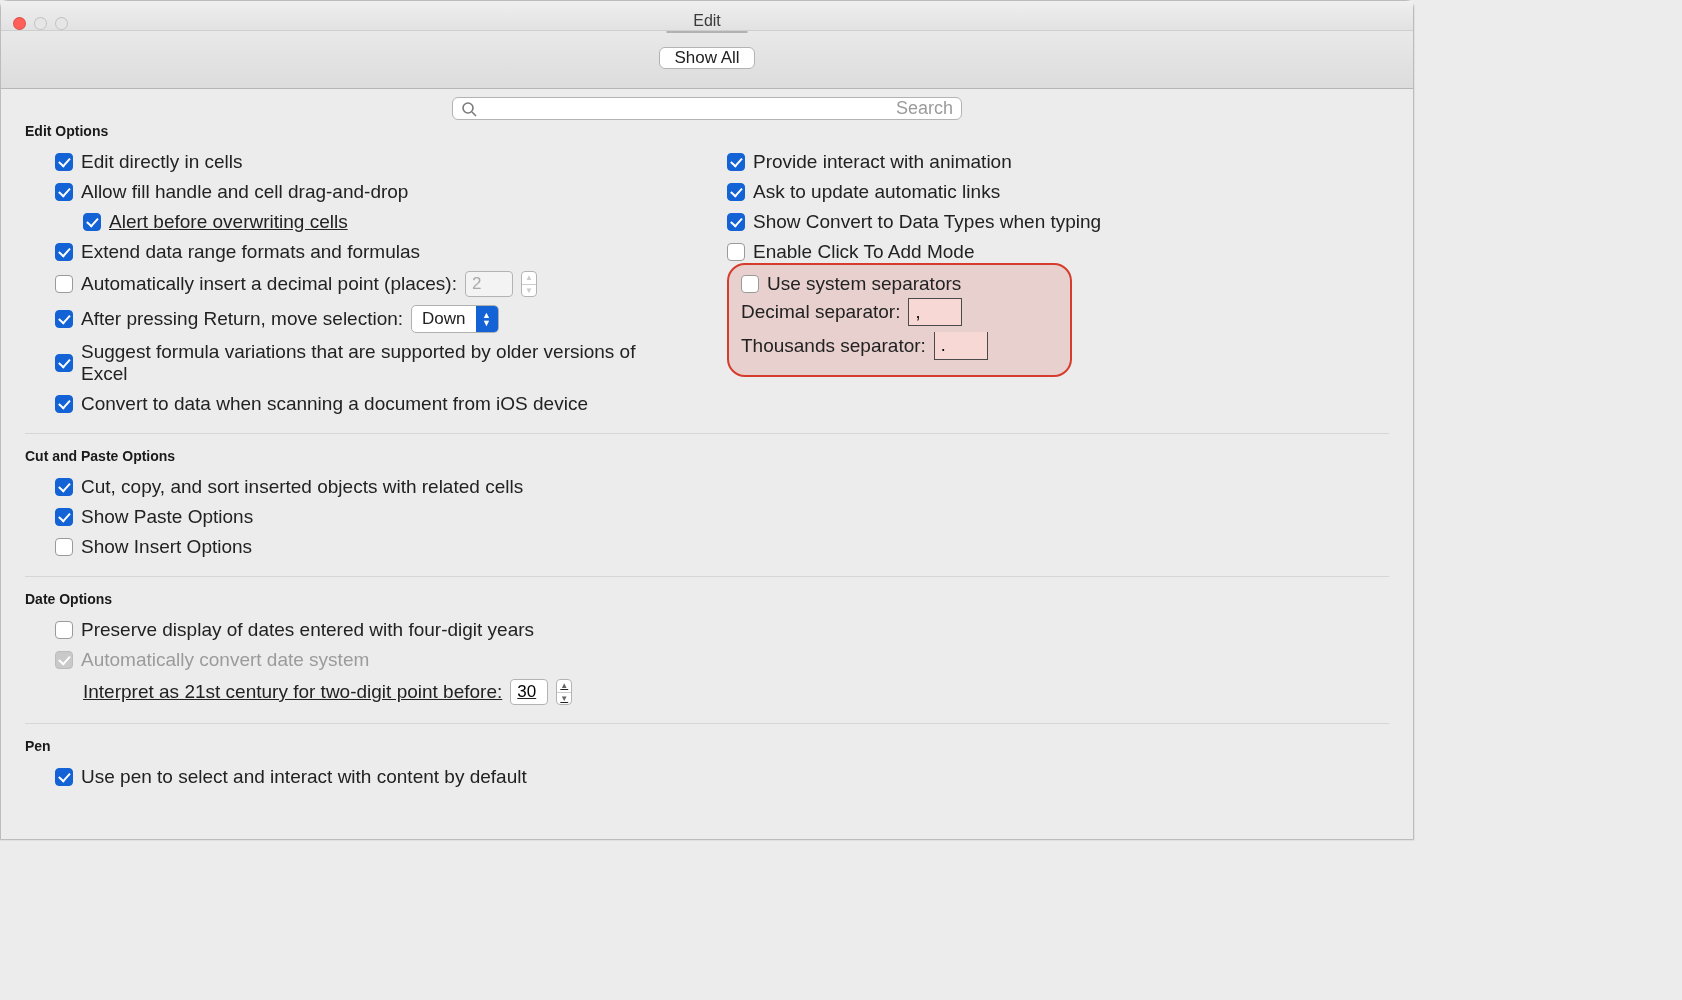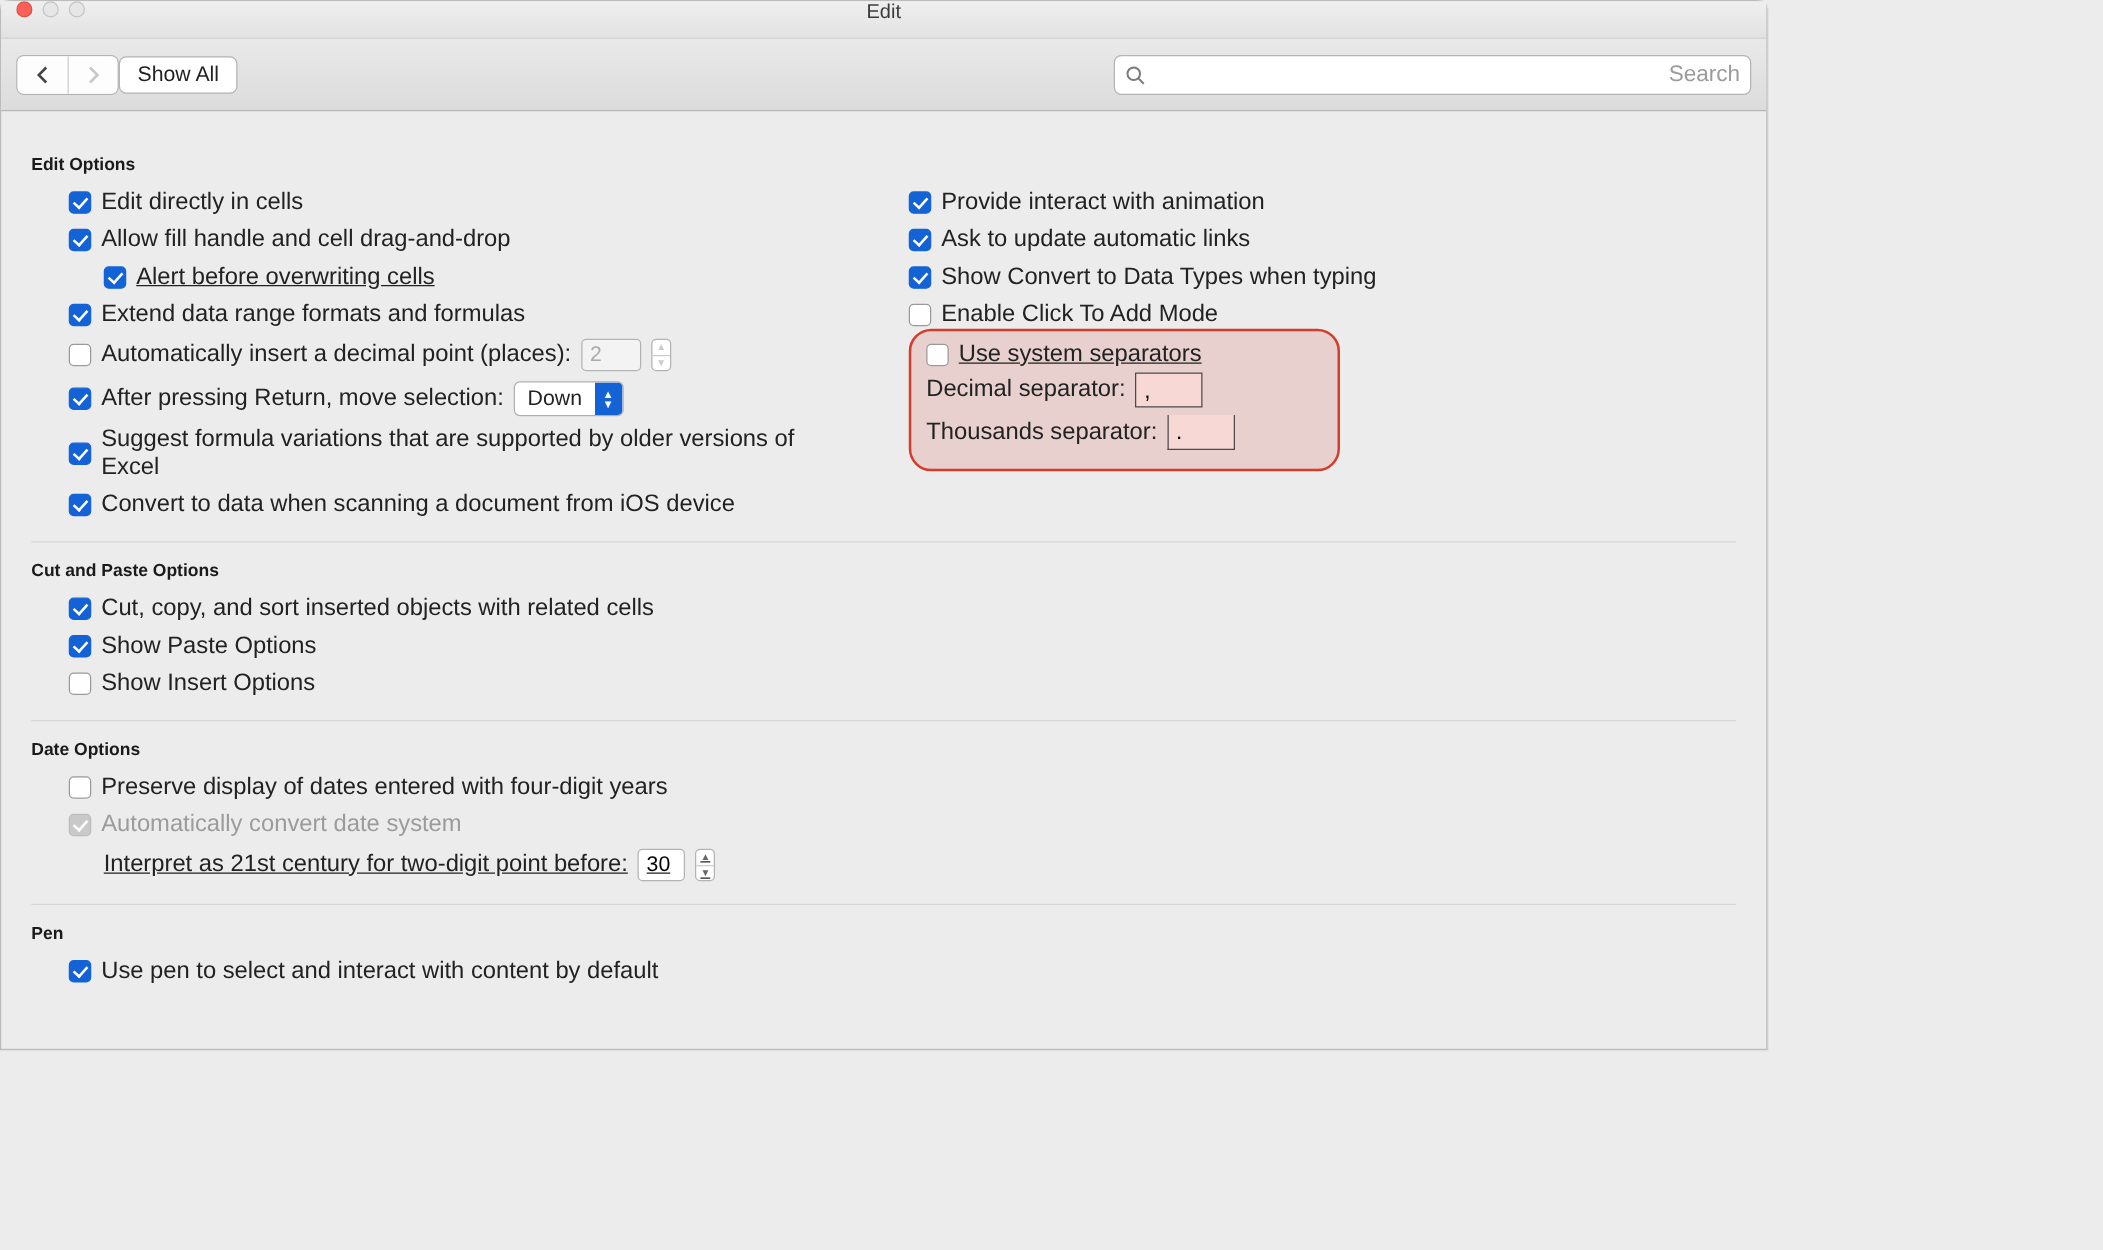--- a/index.html
+++ b/index.html
@@ -19,21 +19,21 @@
     border: 1px solid #bcbcbc;
     border-radius: 8px 8px 0 0;
     position: relative;
     margin: 0;
     box-shadow: 0 0 0 1px rgba(0,0,0,0.05);
   }
   
   .titlebar {
     height: 30px;
     display: flex;
-    align-items: flex-start;
+    align-items: flex-end;
     position: relative;
     border-bottom: 1px solid #cfcfcf;
     background: linear-gradient(#efefef,#e2e2e2);
   }
   .traffic-lights {
     display: flex;
     gap: 8px;
     padding-left: 12px;
   }
   .traffic-light {
@@ -48,22 +48,24 @@
     font-size: 16px;
     color: #3b3b3b;
     pointer-events: none;
   }
   
   .toolbar {
     height: 58px;
     display: flex;
     align-items: center;
     padding: 0 12px;
+    gap: 14px;
     background: linear-gradient(#e9e9e9,#dcdcdc);
     border-bottom: 1px solid #b6b6b6;
+    flex-direction: column;
   }
   .seg-btn-group {
     display: inline-flex;
     border: 1px solid #b3b3b3;
     border-radius: 6px;
     overflow: hidden;
     background: #fff;
   }
   .seg-btn {
     width: 40px; height: 30px;
@@ -323,21 +325,21 @@
         <div class="row">
           <span class="checkbox checked"></span>
           <span class="label">Show Convert to Data Types when typing</span>
         </div>
         <div class="row">
           <span class="checkbox"></span>
           <span class="label">Enable Click To Add Mode</span>
         </div>
 
         <div class="highlight-box">
-          <div class="row" style="padding:0;text-decoration:underline;">
+          <div class="row" style="padding:0;">
             <span class="checkbox"></span>
             <span class="label">Use system separators</span>
           </div>
           <div class="sep-row">
             <span class="sep-label">Decimal separator:</span>
             <input class="sep-input" value="," style="">
           </div>
           <div class="sep-row">
             <span class="sep-label">Thousands separator:</span>
             <input class="sep-input bottom" value="." style="">

